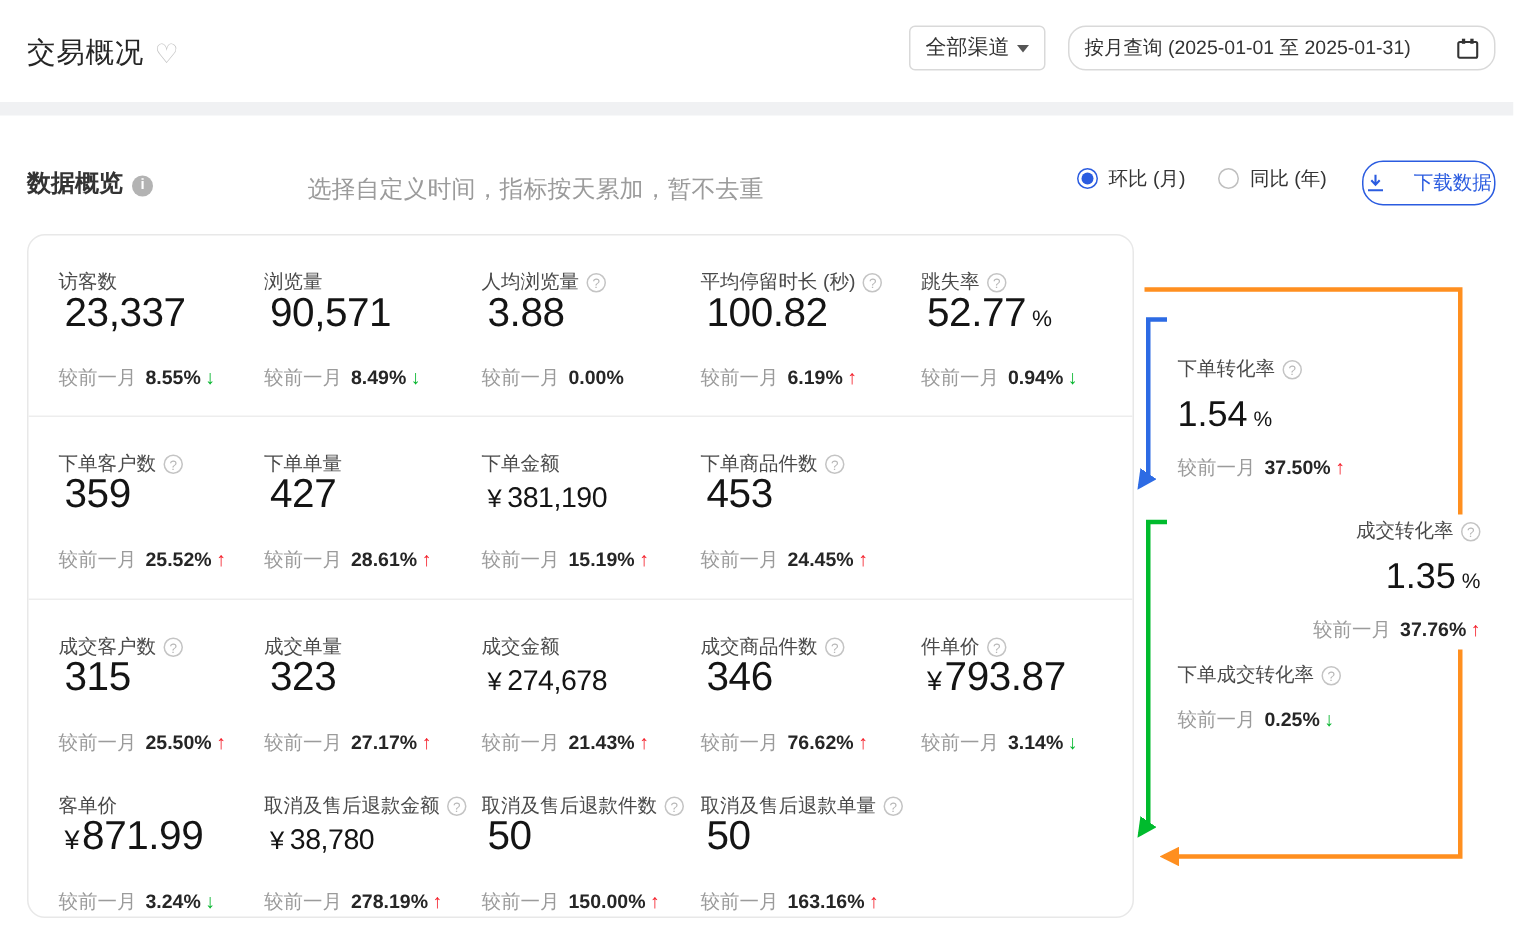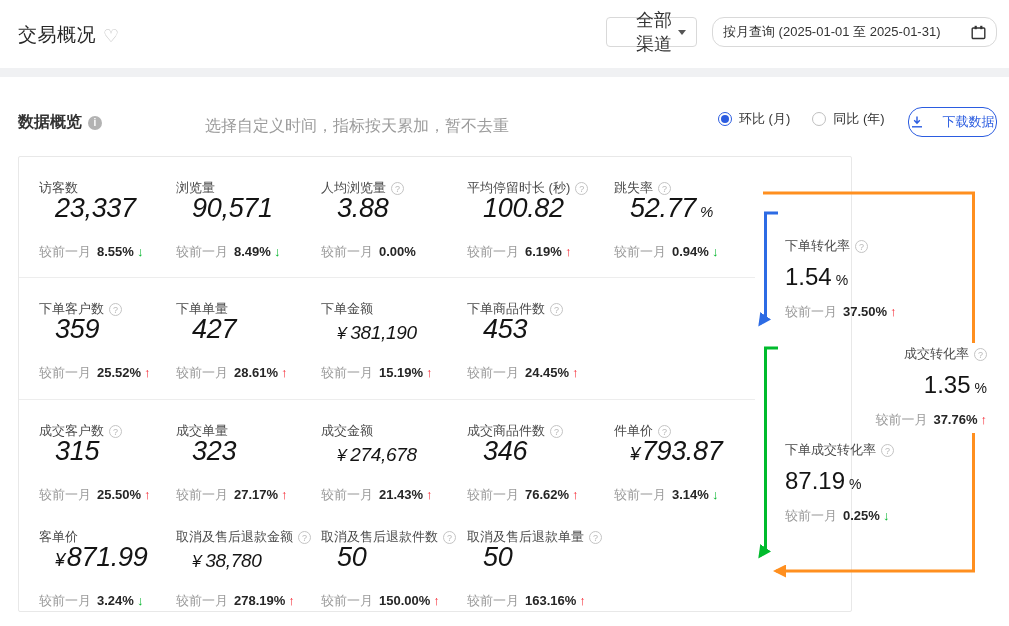--- a/index.html
+++ b/index.html
@@ -8,50 +8,50 @@
     background:#fff;color:#333;
   }
   #app{position:relative;width:1009px;height:626px;overflow:hidden;background:#fff;}
 
   
   .topbar{position:absolute;left:0;top:0;width:1009px;height:68px;background:#fff;}
   .page-title{position:absolute;left:18px;top:22px;font-size:19px;color:#262626;font-weight:500;letter-spacing:.5px;}
   .fav{display:inline-block;margin-left:7px;color:#c3c3c3;font-size:18px;font-weight:400;cursor:pointer;vertical-align:-1px;}
   .sel-box{position:absolute;left:606px;top:17px;width:91px;height:30px;border:1px solid #d9d9d9;border-radius:4px;
     background:#fff;display:flex;align-items:center;justify-content:space-between;padding:0 10px;box-sizing:border-box;cursor:pointer;}
-  .sel-box .txt{font-size:18px;color:#333;margin-left:19px;}
+  .sel-box .txt{font-size:14px;color:#333;}
   .caret{width:0;height:0;border-left:4px solid transparent;border-right:4px solid transparent;border-top:5px solid #555;}
   .date-box{position:absolute;left:712px;top:17px;width:285px;height:30px;border:1px solid #d9d9d9;border-radius:12px;
     background:#fff;display:flex;align-items:center;justify-content:space-between;padding:0 10px;box-sizing:border-box;cursor:pointer;}
   .date-box .txt{font-size:13px;color:#333;}
   .gray-band{position:absolute;left:0;top:68px;width:1009px;height:9px;background:#f0f1f3;}
 
   
   .sec-title{position:absolute;left:18px;top:112px;font-size:16px;font-weight:700;color:#333;}
   .info-i{display:inline-block;width:14px;height:14px;border-radius:50%;background:#b3b3b3;color:#fff;
     font-size:10px;line-height:14px;text-align:center;font-weight:700;margin-left:6px;vertical-align:1px;font-style:normal;}
   .sec-hint{position:absolute;left:205px;top:116px;font-size:16px;color:#9b9b9b;}
   .radios{position:absolute;left:718px;top:110px;display:flex;align-items:center;font-size:13px;color:#333;}
   .radio{display:flex;align-items:center;margin-right:22px;cursor:pointer;}
   .rdot{width:14px;height:14px;border-radius:50%;box-sizing:border-box;margin-right:7px;background:#fff;border:1px solid #bfbfbf;}
   .radio.on .rdot{border:1px solid #2b5ce0;position:relative;}
   .radio.on .rdot::after{content:"";position:absolute;left:2px;top:2px;width:8px;height:8px;border-radius:50%;background:#2b5ce0;}
   .dl-btn{position:absolute;left:908px;top:107px;width:89px;height:30px;border:1px solid #2b5ce0;border-radius:14px;
     background:#fff;color:#2b5ce0;font-size:13px;display:flex;align-items:center;justify-content:center;gap:20px;cursor:pointer;box-sizing:border-box;}
 
   
-  .panel{position:absolute;left:18px;top:156px;width:834px;height:456px;background:#fff;
-    border:1px solid #e8e8e8;border-radius:2px;box-sizing:border-box;padding-left:48px;}
+  .panel{position:absolute;left:18px;top:156px;width:738px;height:456px;background:#fff;
+    border:1px solid #e8e8e8;border-radius:12px;box-sizing:border-box;padding-left:48px;}
   .mrow{position:absolute;left:0;width:736px;}
   .mrow.bt{border-top:1px solid #ededed;}
   .cell{position:absolute;top:0;height:100%;white-space:nowrap;}
   .m-label{position:absolute;top:22px;left:0;font-size:13px;color:#4a4a4a;}
   .help{display:inline-block;width:13px;height:13px;border:1px solid #c4c4c4;border-radius:50%;color:#b8b8b8;
     font-size:9px;line-height:13px;text-align:center;margin-left:5px;vertical-align:0px;box-sizing:border-box;cursor:pointer;}
-  .m-value{position:absolute;top:36px;left:16px;font-size:27px;color:#141414;font-weight:500;letter-spacing:-.3px;font-style:italic;}
+  .m-value{position:absolute;top:36px;left:4px;font-size:27px;color:#141414;font-weight:500;letter-spacing:-.3px;}
   .m-value.md{font-size:19px;top:44px;font-weight:500;}
   .m-value .pfx{font-size:18px;margin-right:2px;font-weight:400;}
   .m-value.md .pfx{font-size:17px;margin-right:4px;}
   .m-value .unit{font-size:15px;font-weight:400;margin-left:4px;color:#141414;}
   .m-cmp{position:absolute;top:86px;left:0;font-size:13px;color:#9b9b9b;}
   .m-cmp .pct{color:#262626;font-weight:700;margin-left:6px;}
   .arr{font-weight:700;margin-left:3px;font-size:13px;}
   .arr.up{color:#f5222d;}
   .arr.down{color:#00b42a;}
 
@@ -240,17 +240,16 @@
       <div class="c-value">1.54<span class="unit">%</span></div>
       <div class="c-cmp">较前一月<span class="pct">37.50%</span><span class="arr up">↑</span></div>
     </div>
   <div class="conv" id="conv-1">
       <div class="c-label">成交转化率<span class="help">?</span></div>
       <div class="c-value">1.35<span class="unit">%</span></div>
       <div class="c-cmp">较前一月<span class="pct">37.76%</span><span class="arr up">↑</span></div>
     </div>
   <div class="conv" id="conv-2">
       <div class="c-label">下单成交转化率<span class="help">?</span></div>
-      <div class="c-value">87.19<span class="unit">%</span></div>
       <div class="c-cmp">较前一月<span class="pct">0.25%</span><span class="arr down">↓</span></div>
     </div>
 
 </div>
 
 </body></html>

